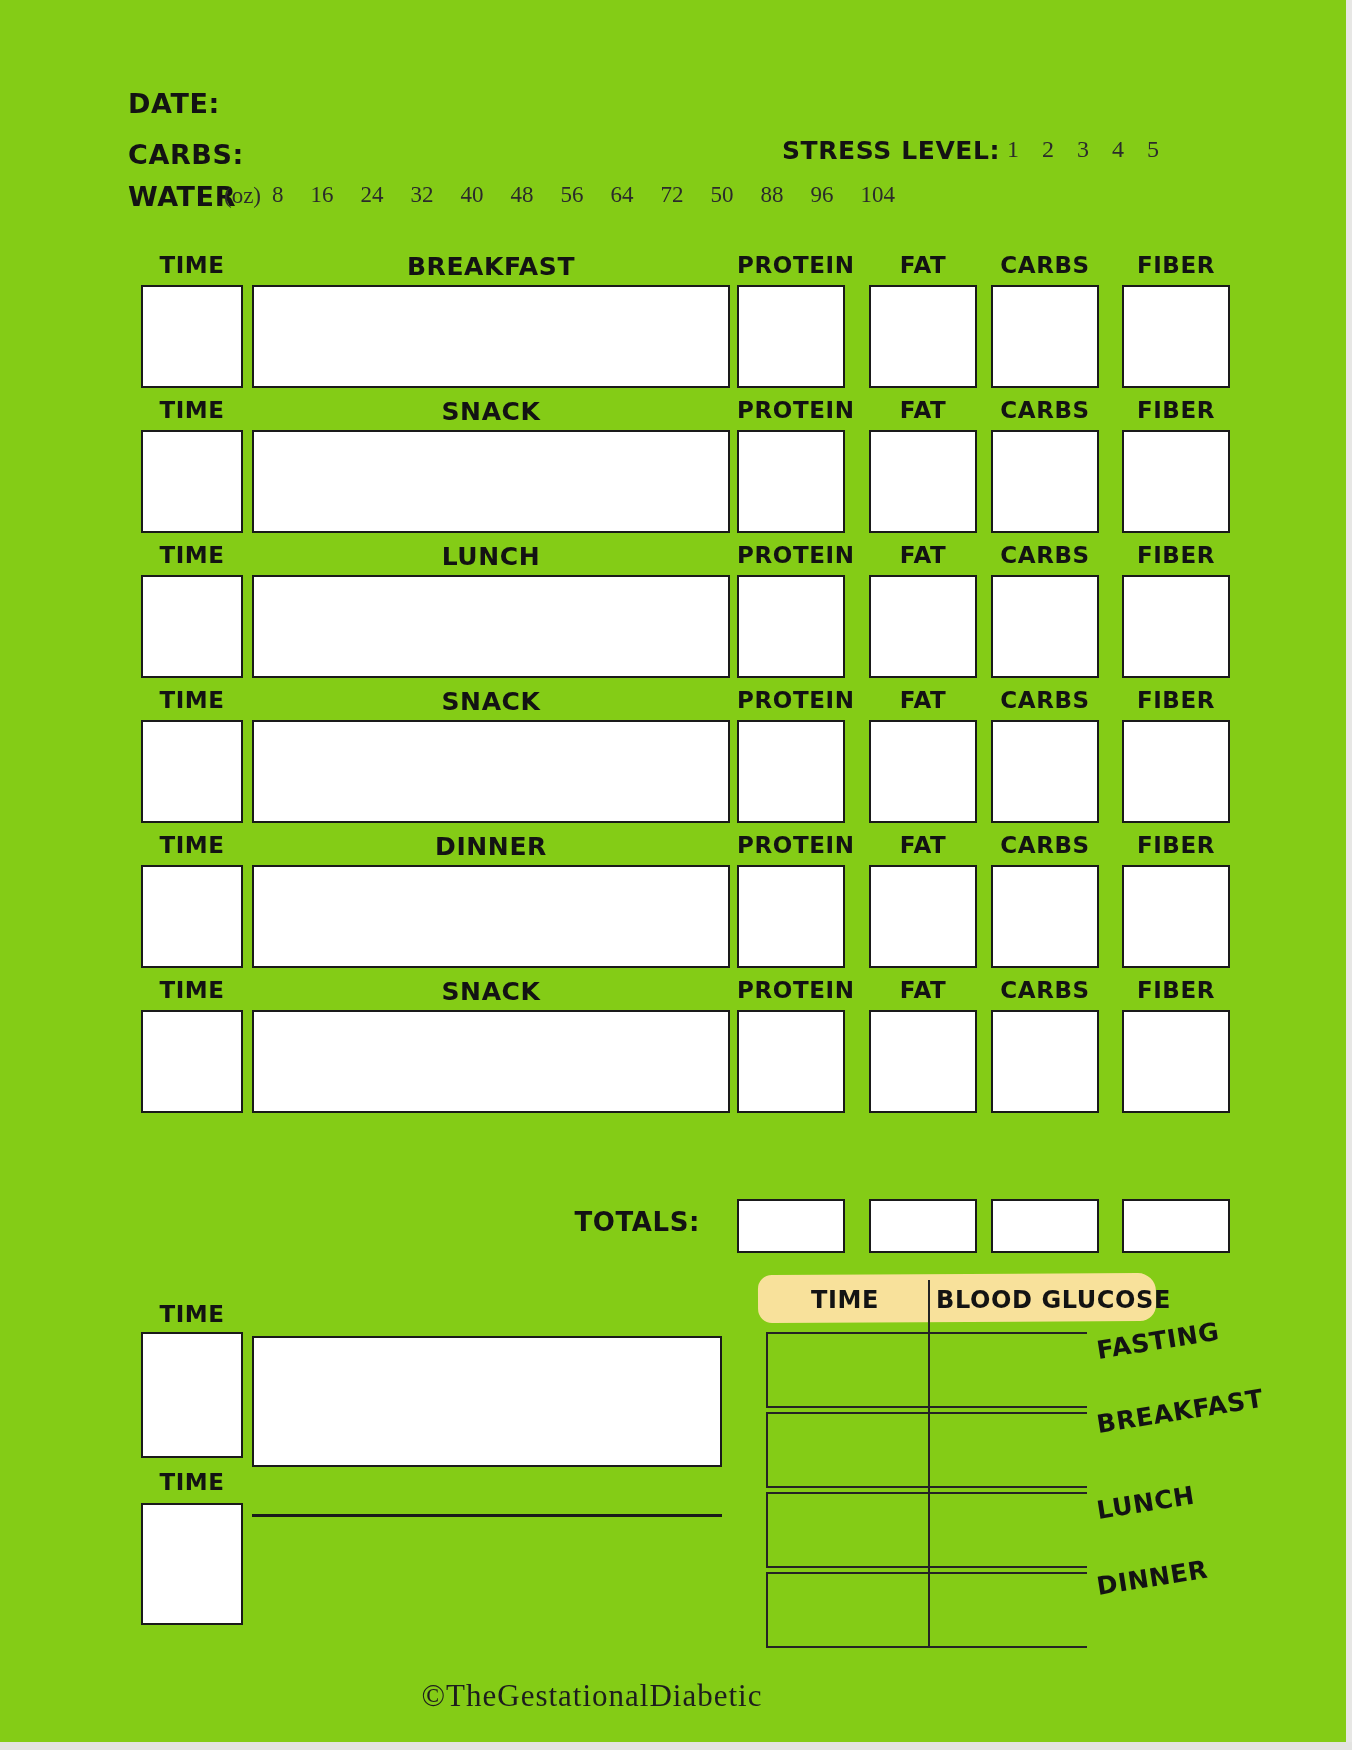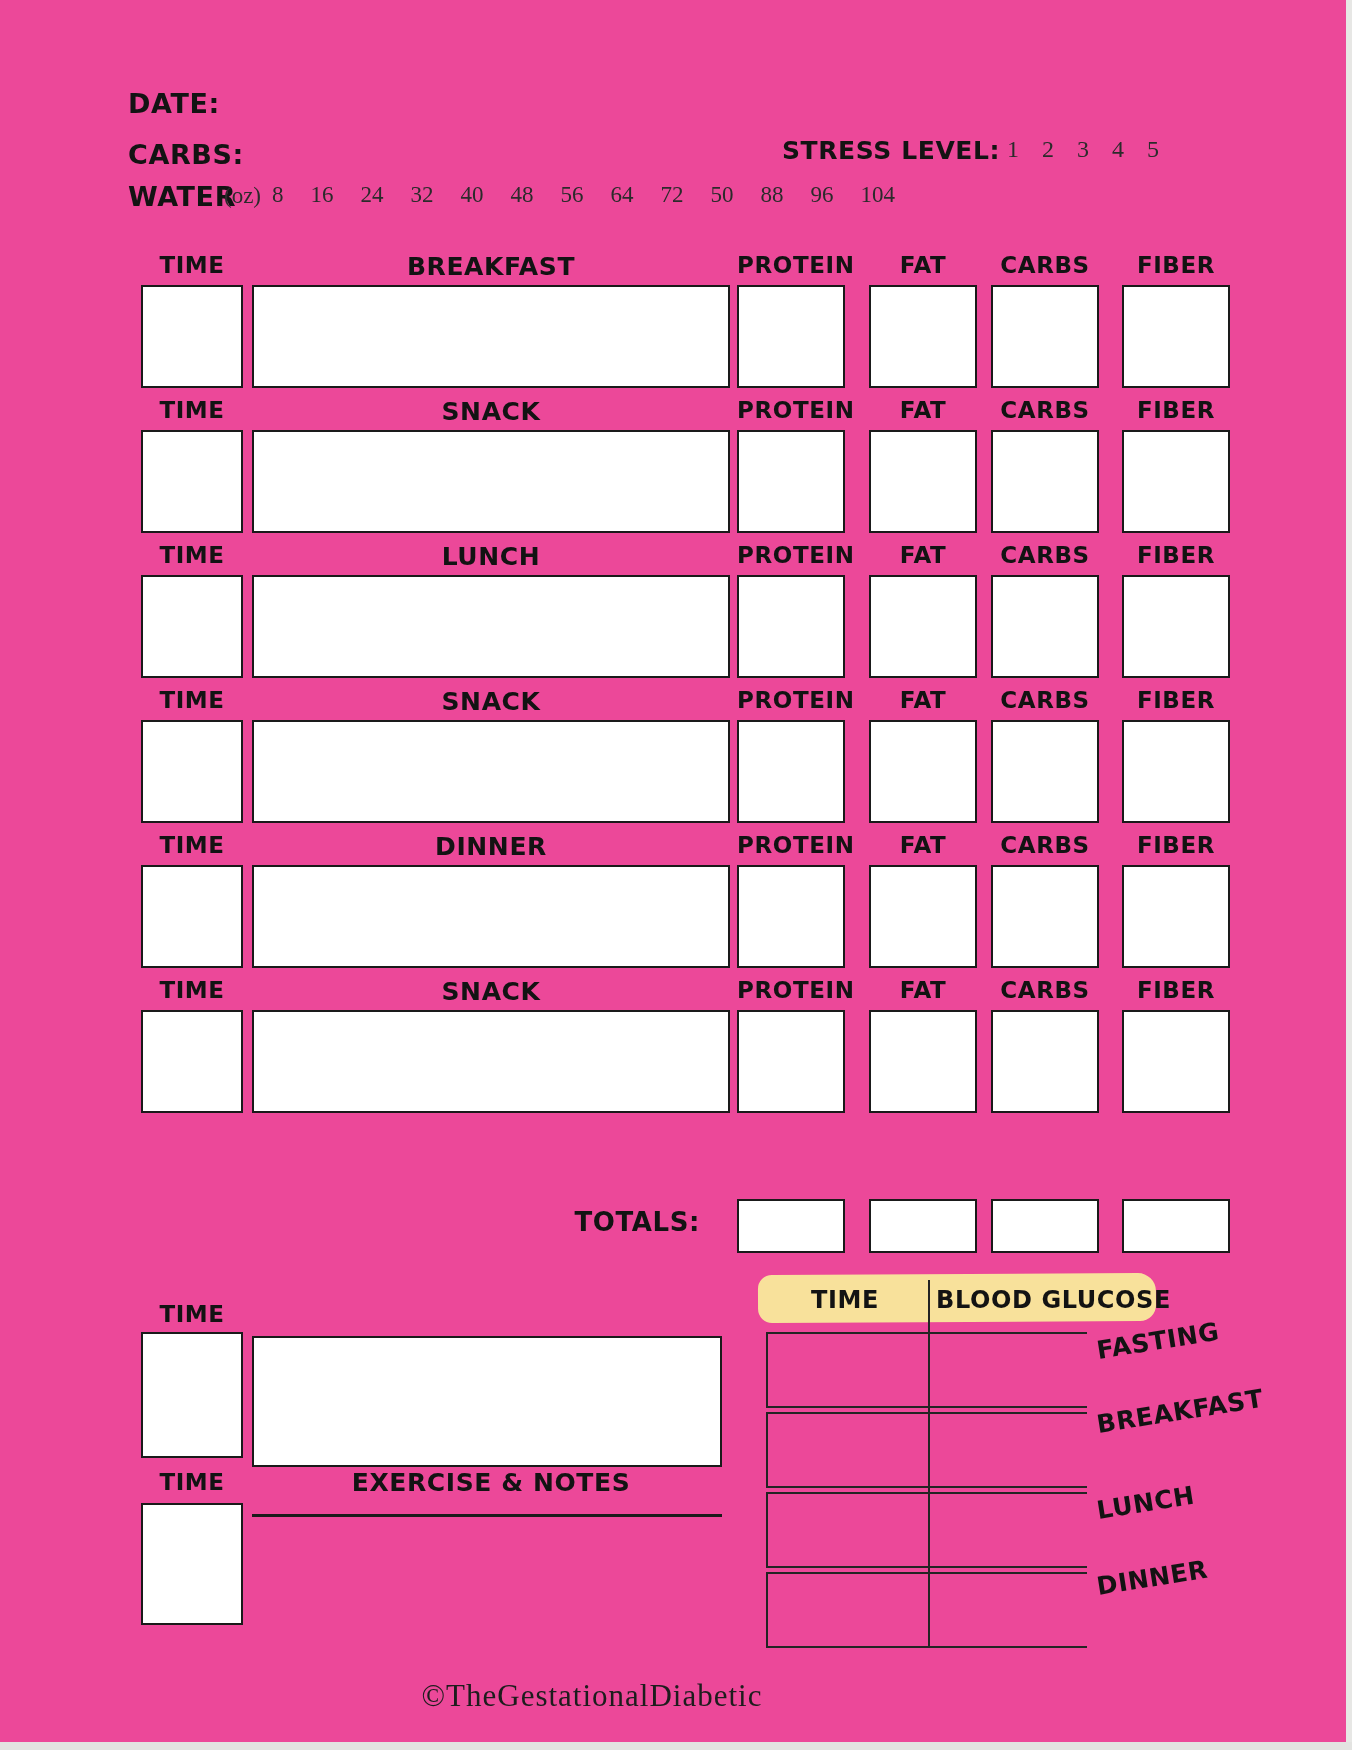--- a/index.html
+++ b/index.html
@@ -1,16 +1,16 @@
 <!DOCTYPE html>
 <html><head>
 <meta charset="utf-8">
 <style>
   html,body{margin:0;padding:0;background:#ffffff;}
-  .page{position:relative;width:1352px;height:1750px;background:#ec4899;overflow:hidden;
+  .page{position:relative;width:1352px;height:1750px;background:#84cc16;overflow:hidden;
         font-family:"DejaVu Sans",sans-serif;color:#171717;}
 
   
   .mk{font-family:"DejaVu Sans",sans-serif;font-weight:bold;letter-spacing:.6px;color:#131313;white-space:nowrap;}
   .serif{font-family:"Liberation Serif",serif;font-weight:normal;color:#2b2b2b;}
 
   .abs{position:absolute;}
 
   
   .lbl-date{left:128px;top:88px;font-size:27px;}
@@ -192,21 +192,20 @@
   <div class="tbox c-fat"></div>
   <div class="tbox c-carbs"></div>
   <div class="tbox c-fiber"></div>
 
   <div class="abs mk med-time-head">TIME</div>
   <div class="abs mk food med-head">MEDICINE</div>
   <div class="abs med-time-box"></div>
   <div class="abs med-box"></div>
 
   <div class="abs mk exe-time-head">TIME</div>
-  <div class="abs mk food exe-head">EXERCISE &amp; NOTES</div>
   <div class="abs exe-underline"></div>
   <div class="abs exe-time-box"></div>
 
   <div class="abs bg-band" style="background:#f8e19b;"></div>
   <div class="abs mk bg-time-head">TIME</div>
   <div class="abs mk bg-glucose-head">BLOOD GLUCOSE</div>
 
   <div class="bg-cell" style="top:1332px;"></div>
   <div class="bg-cell" style="top:1412px;"></div>
   <div class="bg-cell" style="top:1492px;"></div>

